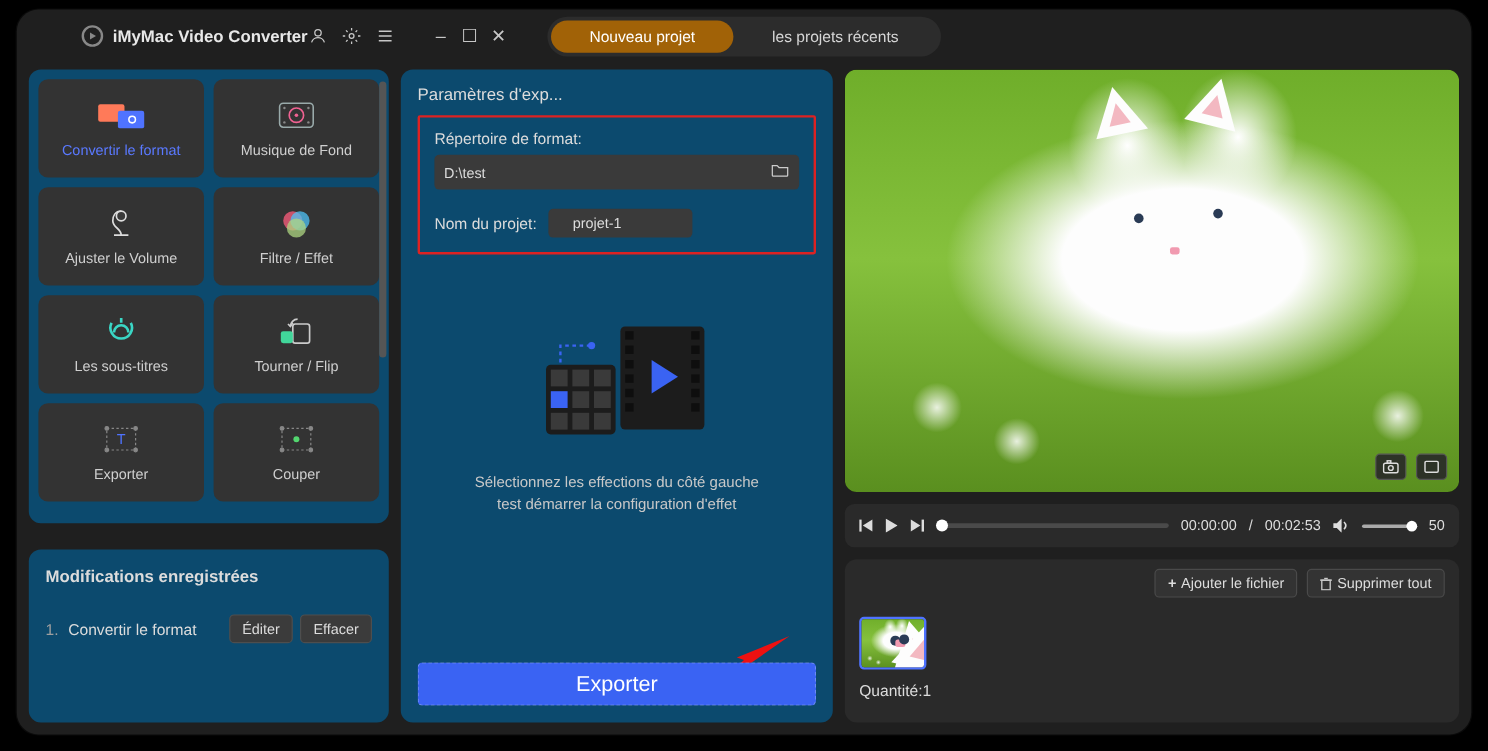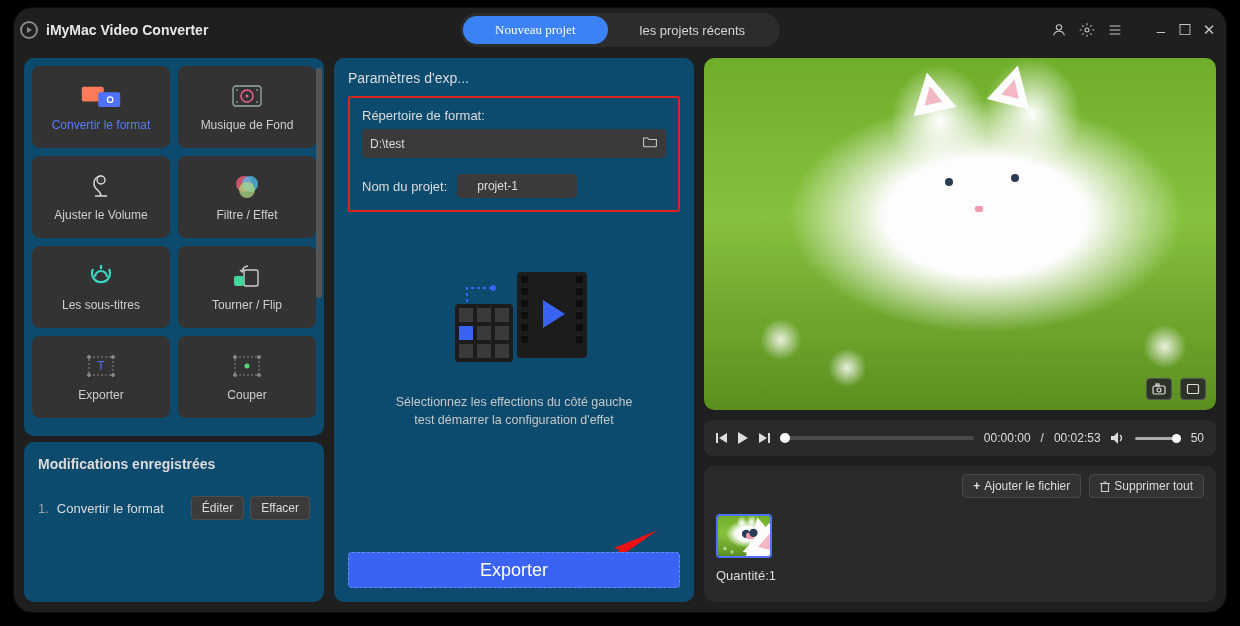--- a/index.html
+++ b/index.html
@@ -5,47 +5,47 @@
   * { box-sizing: border-box; margin: 0; padding: 0; }
   html, body { width: 1240px; height: 626px; overflow: hidden; font-family: "Segoe UI", Arial, sans-serif; background:#000; }
   body { position: relative; }
   .app {
     position:absolute; left:14px; top:8px; width:1212px; height:604px;
     background:#1f1f1f; border-radius:18px; overflow:hidden;
     box-shadow:0 0 0 1px #0a0a0a;
   }
   
   .titlebar {
-    height:44px; display:flex; align-items:center; justify-content:space-between;
-    padding:0 10px 0 6px; color:#e8e8e8;
+    height:44px; display:flex; align-items:center; 
+    padding:0 10px 0 6px; color:#e8e8e8;margin-left:48px;
   }
   .titlebar-left { display:flex; align-items:center; gap:8px; font-size:14px; font-weight:600;}
   .logo {
     width:18px; height:18px; border-radius:50%; border:2px solid #888; position:relative;
     display:flex; align-items:center; justify-content:center;
   }
   .logo::after { content:""; width:0;height:0;border-left:5px solid #888;border-top:3px solid transparent;border-bottom:3px solid transparent; margin-left:1px;}
   .titlebar-center {
     position:absolute; left:50%; transform:translateX(-50%);
     display:flex; align-items:center; background:#2c2c2c; border-radius:22px; padding:3px;
   }
   .pill {
     padding:6px 32px; border-radius:18px; font-size:13px; color:#d6d6d6; cursor:pointer;
   }
-  .pill.active { background:#3b82f6; color:#fff;font-family:Liberation Serif, serif; }
+  .pill.active { background:#a16207; color:#fff; }
   .titlebar-right { display:flex; align-items:center; gap:10px; color:#c7c7c7; }
   .tb-icon { width:18px; height:18px; display:flex; align-items:center; justify-content:center; cursor:pointer; }
   .win-btn { width:14px; font-size:15px; text-align:center; cursor:pointer; }
 
   
   .main { position:absolute; left:0; top:50px; right:0; bottom:0; display:flex; gap:10px; padding:0 10px 10px 10px;}
   .panel { background:#0c4a6e; border-radius:10px; }
 
   
-  .sidebar { width:300px; display:flex; flex-direction:column; gap:6px; }
+  .sidebar { width:300px; display:flex; flex-direction:column; gap:22px; }
   .tools { padding:8px; height:378px; overflow:hidden; position:relative; }
   .tool-grid { display:grid; grid-template-columns:1fr 1fr; gap:8px; }
   .tool {
     background:#333; border-radius:8px; height:82px;
     display:flex; flex-direction:column; align-items:center; justify-content:center; gap:8px;
     color:#cfcfcf; font-size:12px; cursor:pointer;
   }
   .tool.active { color:#5a79ff; }
   .tool-icon { width:42px; height:28px; display:flex; align-items:center; justify-content:center; }
   .scrollbar { position:absolute; right:2px; top:10px; height:230px; width:6px; background:#555; border-radius:3px; }

